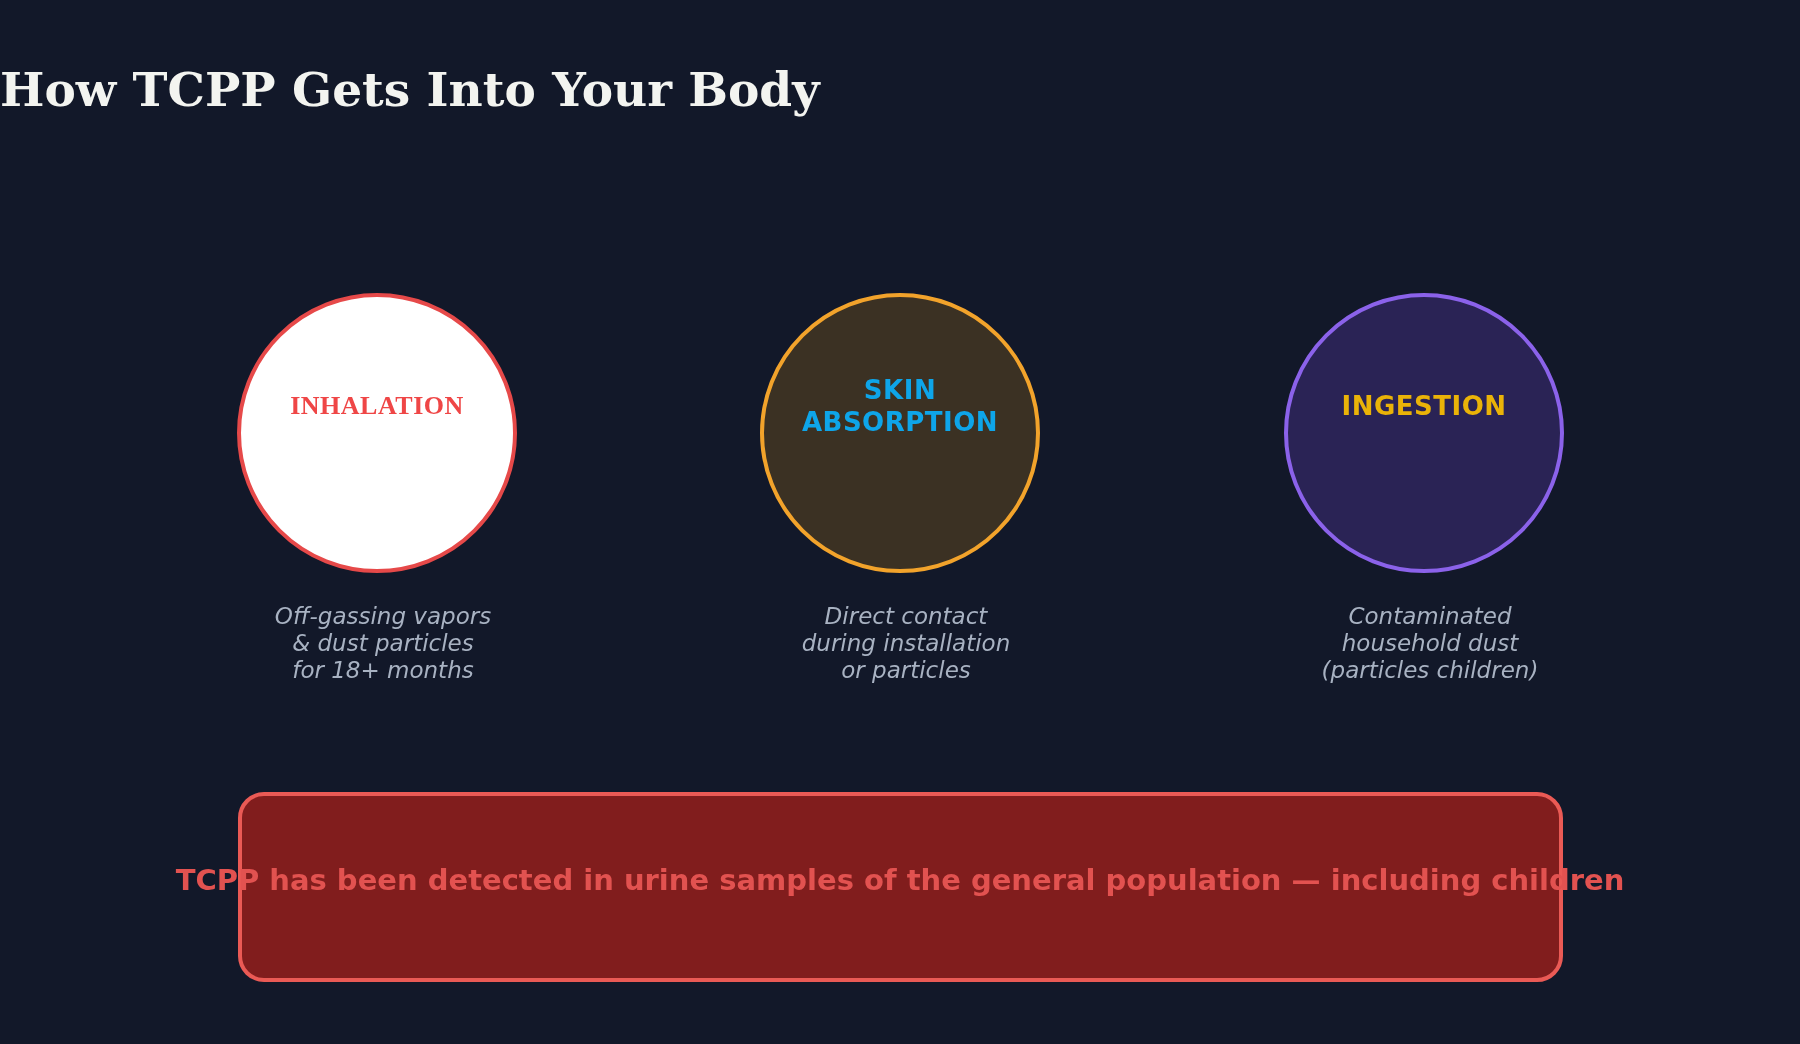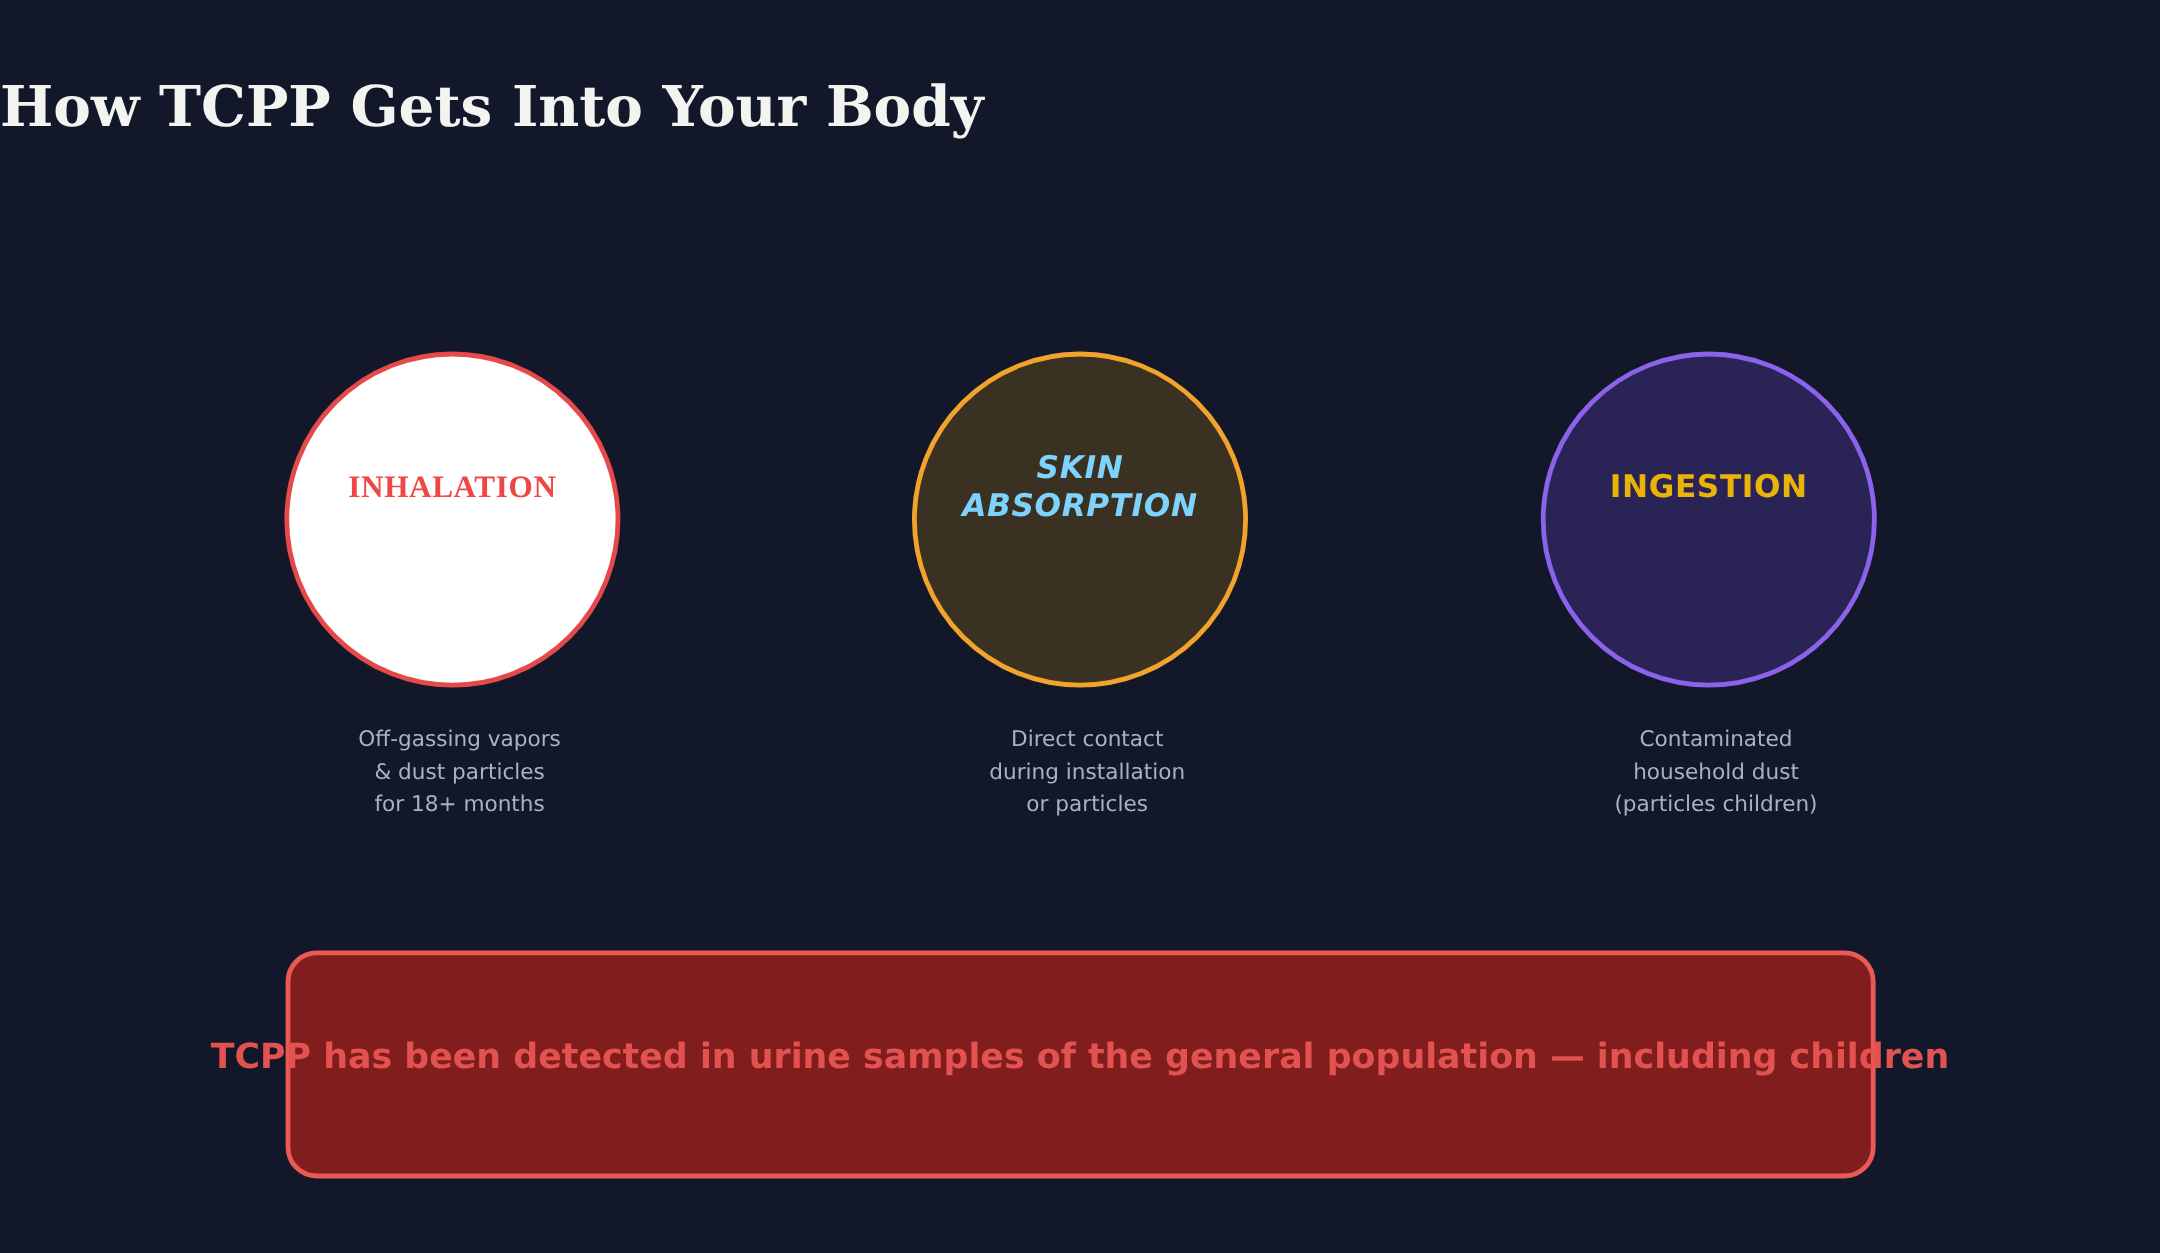--- a/index.html
+++ b/index.html
@@ -46,22 +46,23 @@
     text-align: center;
     font-weight: bold;
     font-size: 26px;
     line-height: 32px;
     letter-spacing: 0.5px;
   }
   .caption {
     position: absolute;
     top: 310px; left: 12px; right: 0;
     text-align: center;
-    font-size: 18px;
+    font-size: 23px;
     line-height: 27px;
+    font-style: italic;
   }
   .warning-box {
     position: absolute;
     box-sizing: border-box;
     left: 238px; top: 792px;
     width: 1325px; height: 190px;
     border: 4px solid;
     border-radius: 26px;
   }
   .warning-text {
@@ -91,21 +92,21 @@
       </div>
       <div class="caption" style="color: rgb(168, 178, 194);">
           <div>Off-gassing vapors</div>
           <div>&amp; dust particles</div>
           <div>for 18+ months</div>
         </div>
     </div>
 
     <div class="pathway p1">
       <div class="circle" style="border-color: rgb(242, 163, 43); background-color: rgb(59, 49, 35);">
-        <div class="circle-label" style="color: #7dd3fc; font-style: italic;">
+        <div class="circle-label" style="color: #0ea5e9;">
             <div>SKIN</div>
             <div>ABSORPTION</div>
           </div>
       </div>
       <div class="caption" style="color: rgb(168, 178, 194);">
           <div>Direct contact</div>
           <div>during installation</div>
           <div>or particles</div>
         </div>
     </div>

